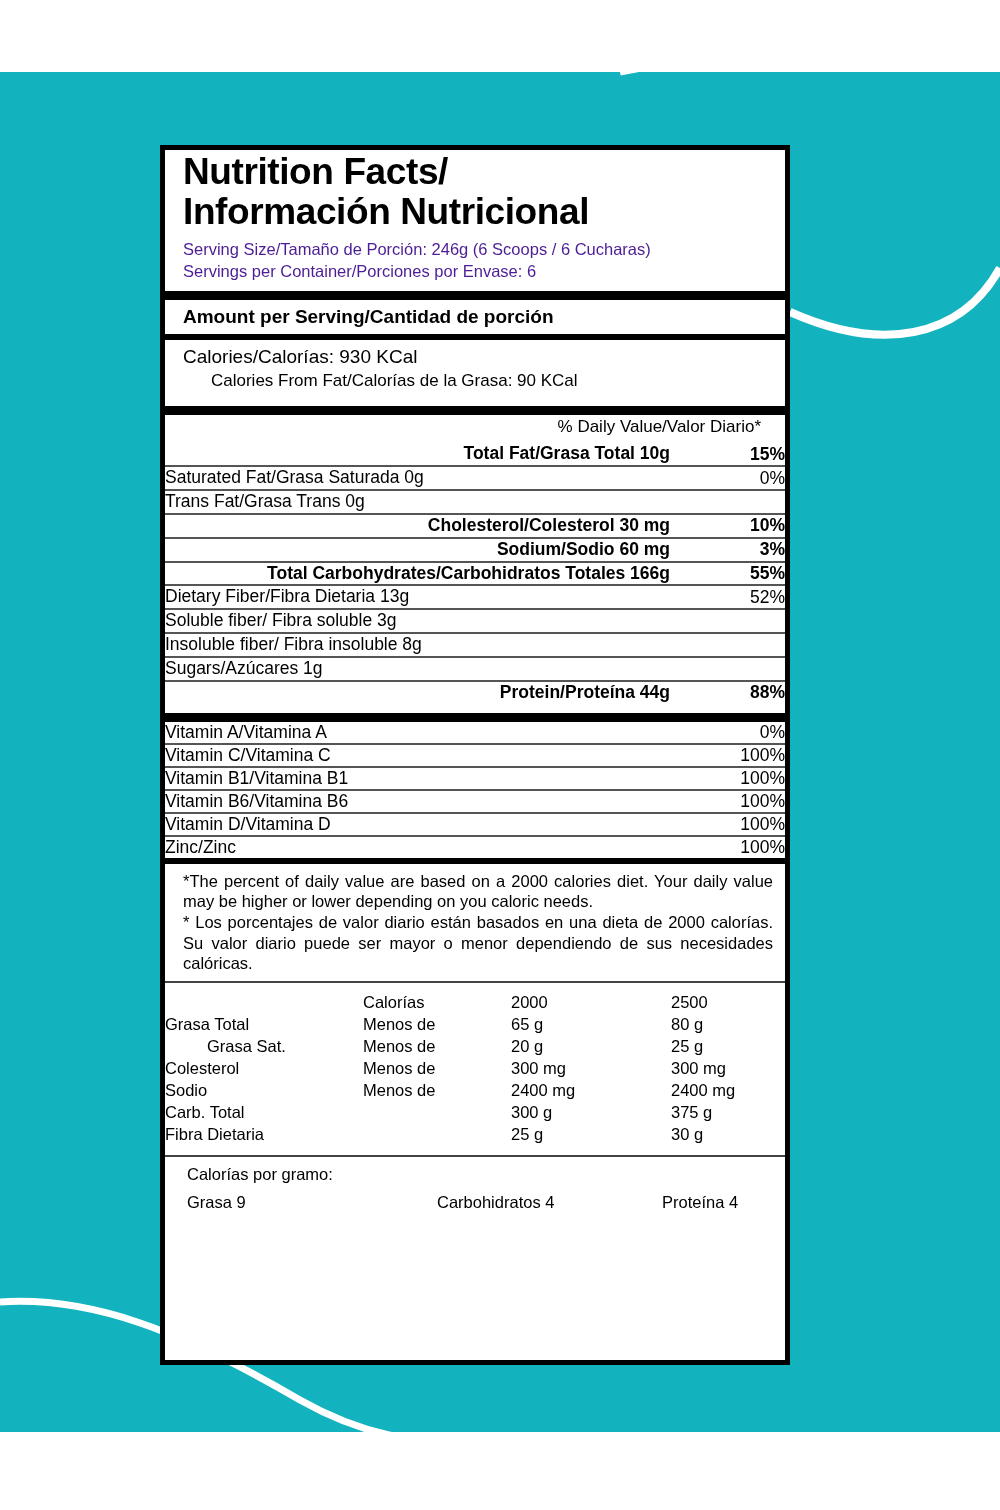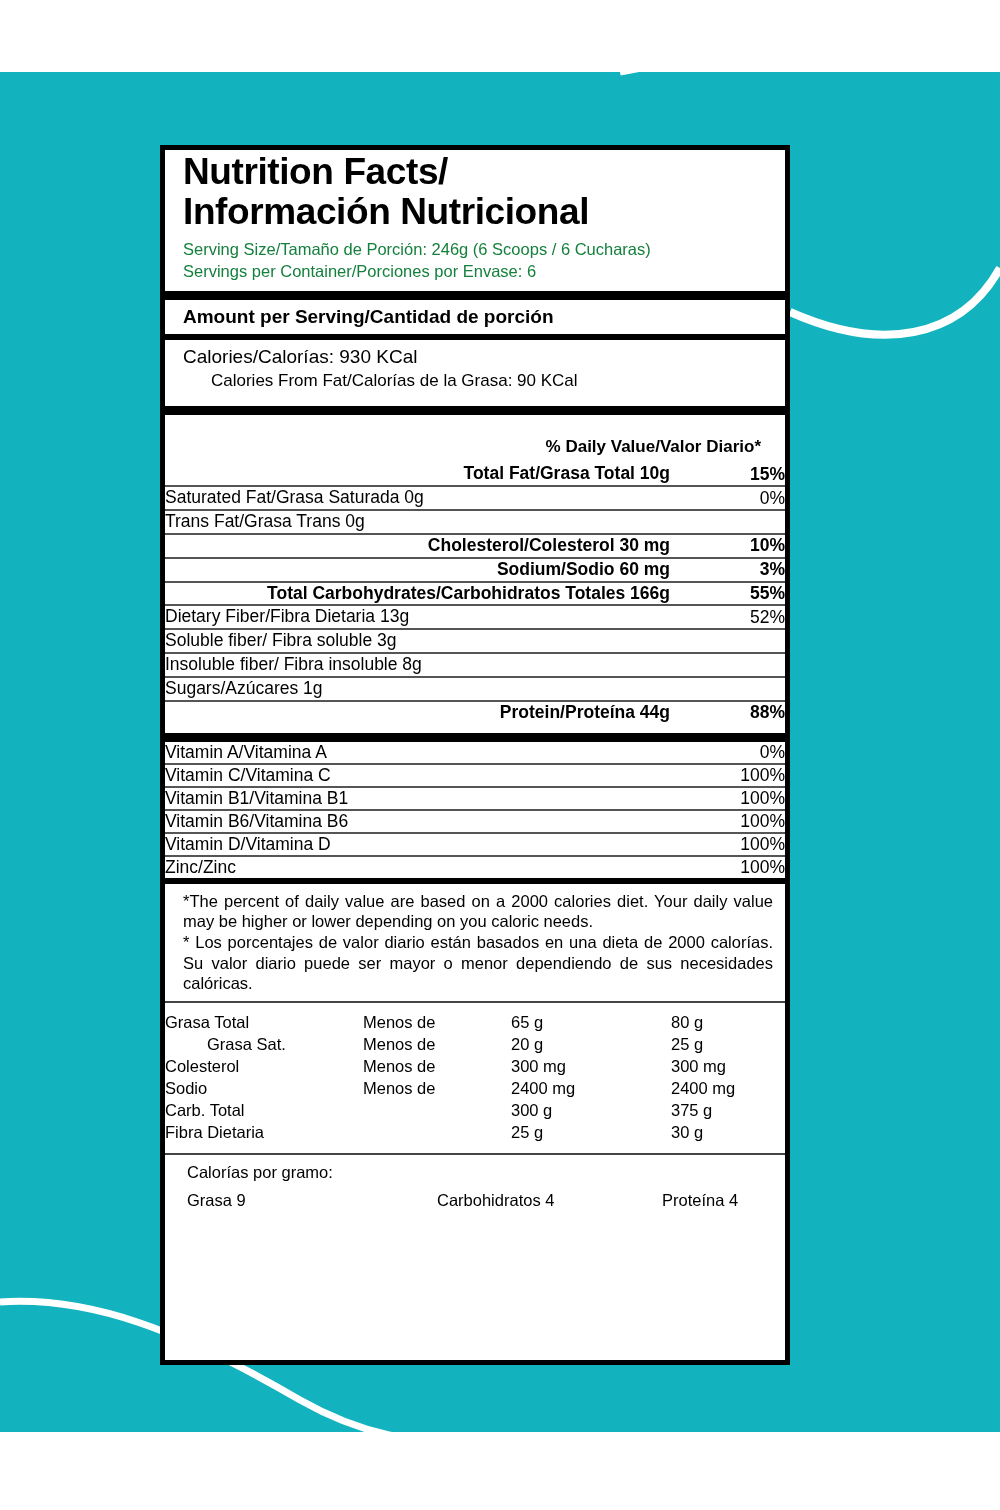--- a/index.html
+++ b/index.html
@@ -51,21 +51,21 @@
     font-weight: bold;
     line-height: 1.08;
     letter-spacing: -0.4px;
     margin: 2px 0 0 18px;
     color: #000;
   }
   .serving {
     font-size: 16.5px;
     line-height: 1.35;
     margin: 6px 0 0 18px;
-    color: #15803d;
+    color: #4c1d95;
   }
   .serving div { white-space: nowrap; }
 
   .rule-thick {
     border: none;
     border-top: 9px solid #000;
     margin: 9px 0 0 0;
   }
   .rule-med {
     border: none;
@@ -92,23 +92,23 @@
     line-height: 1.3;
   }
   .cal-sub {
     font-size: 17px;
     line-height: 1.3;
     margin-left: 28px;
   }
 
   .dv-header {
     font-size: 17px;
-    font-weight: bold;
+    font-weight: normal;
     text-align: right;
-    padding: 22px 24px 6px 0;
+    padding: 2px 24px 6px 0;
   }
 
   
   table.nutri {
     width: 100%;
     border-collapse: collapse;
     table-layout: fixed;
   }
   table.nutri td {
     padding: 0;
@@ -313,20 +313,26 @@
       <p>*The percent of daily value are based on a 2000 calories diet. Your daily value may be higher or lower depending on you caloric needs.</p>
       <p>* Los porcentajes de valor diario están basados en una dieta de 2000 calorías. Su valor diario puede ser mayor o menor dependiendo de sus necesidades calóricas.</p>
     </div>
 
     <hr class="rule-thin">
 
     <div class="ref-wrap">
       <table class="ref">
         <tbody id="ref-rows">
             <tr>
+              <td class="r-label"></td>
+              <td class="r-qual">Calorías</td>
+              <td class="r-v1">2000</td>
+              <td class="r-v2">2500</td>
+            </tr>
+            <tr>
               <td class="r-label">Grasa Total</td>
               <td class="r-qual">Menos de</td>
               <td class="r-v1">65 g</td>
               <td class="r-v2">80 g</td>
             </tr>
             <tr>
               <td class="r-label ind">Grasa Sat.</td>
               <td class="r-qual">Menos de</td>
               <td class="r-v1">20 g</td>
               <td class="r-v2">25 g</td>

